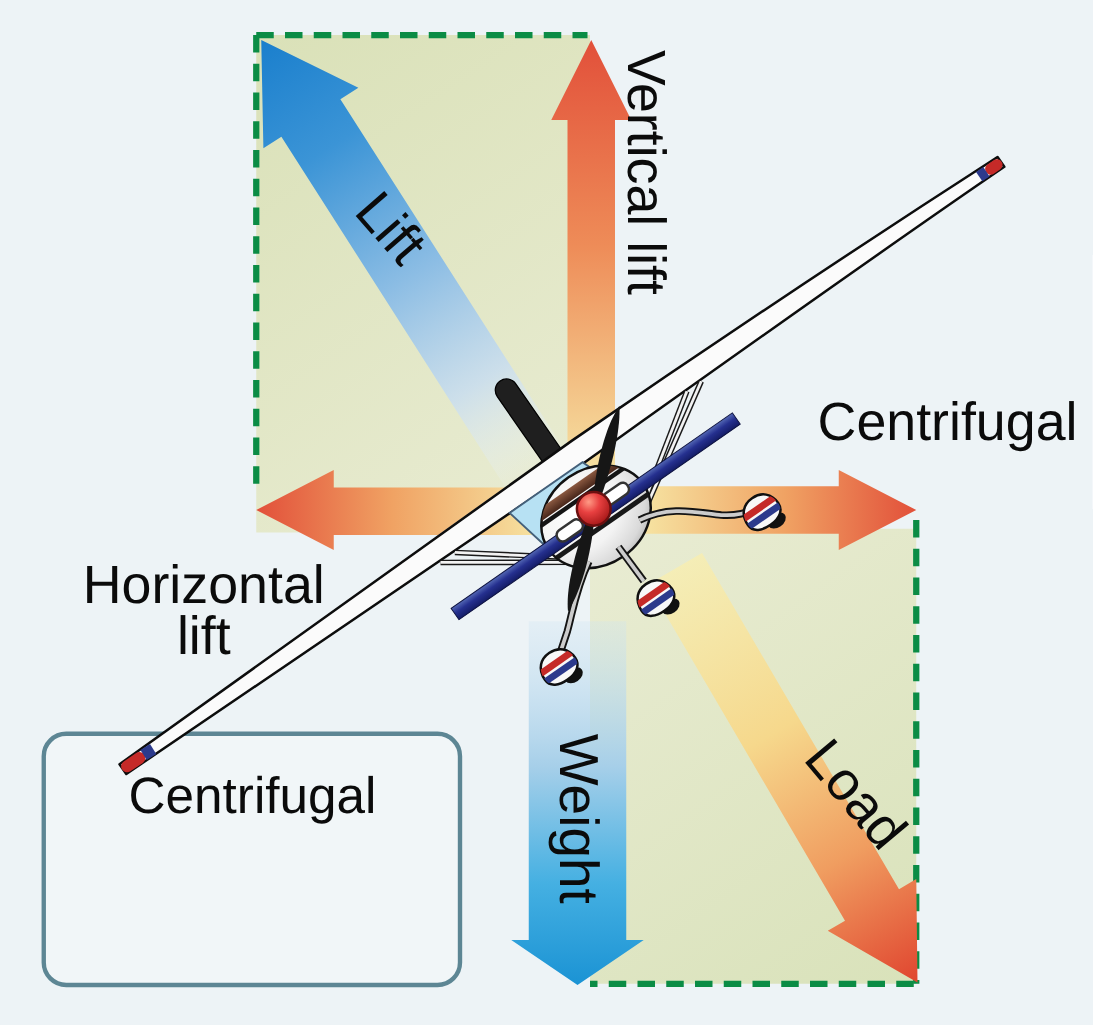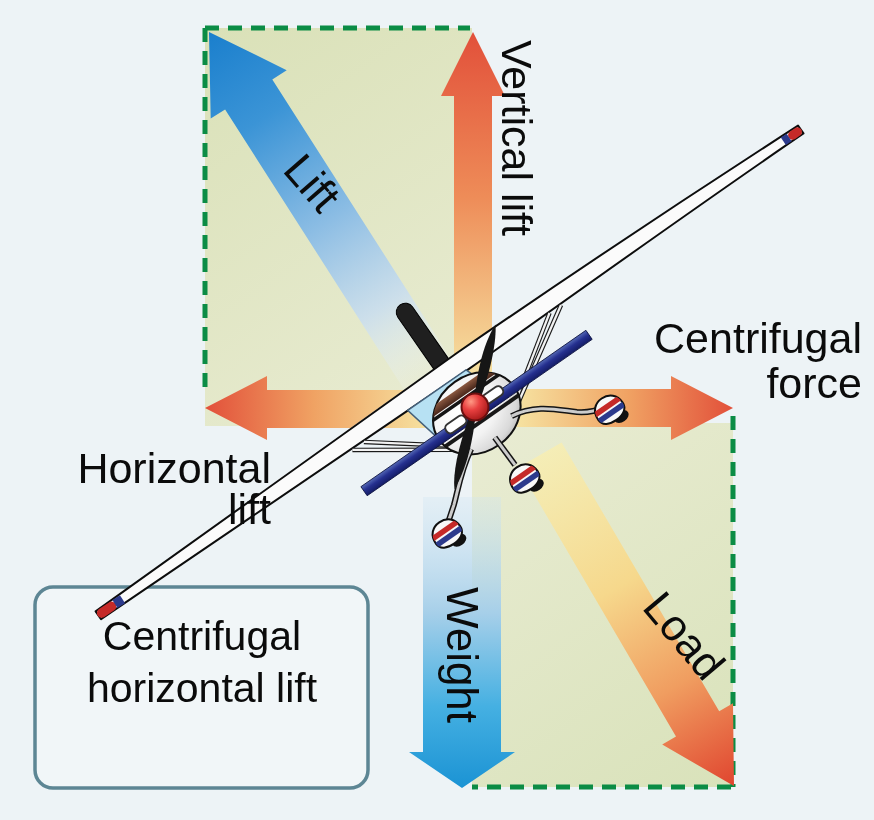--- a/index.html
+++ b/index.html
@@ -14,21 +14,21 @@
   .label{
     position:absolute;
     color:#0b0b0b;
     font-size:43px;
     line-height:1.05;
     white-space:nowrap;
   }
   .label.rot{transform-origin:center center;}
   .block{white-space:normal;}
   .cf-block{width:256px;text-align:right;line-height:45px;}
-  .hl-block{width:216px;text-align:right;line-height:41px;}
+  .hl-block{width:216px;text-align:center;line-height:41px;}
   .box-block{
     width:304px;text-align:center;line-height:52px;font-size:41px;
   }
 </style>
 </head>
 <body>
 
 <div class="stage">
 
 <svg width="874" height="820" viewBox="0 0 874 820">
@@ -214,30 +214,28 @@
     <circle cx="475" cy="407" r="13.5" fill="url(#spinGrad)" stroke="#6b0f0f" stroke-width="2"></circle>
   </g>
 </svg>
 
 <div class="label rot" style="left:312px;top:183px;font-size:44px;transform:translate(-50%,-50%) rotate(49deg);">Lift</div>
 
 <div class="label rot" style="left:516px;top:138px;transform:translate(-50%,-50%) rotate(90deg);">Vertical lift</div>
 
 <div class="label block cf-block" style="left:606px;top:316px;">
   <div>Centrifugal</div>
-  <div>force</div>
 </div>
 
 <div class="label block hl-block" style="left:55px;top:448px;">
   <div>Horizontal</div>
   <div>lift</div>
 </div>
 
 <div class="label rot" style="left:462px;top:655px;font-size:44px;transform:translate(-50%,-50%) rotate(90deg);">Weight</div>
 
 <div class="label rot" style="left:684px;top:636px;font-size:44px;transform:translate(-50%,-50%) rotate(50deg);">Load</div>
 
 <div class="label block box-block" style="left:50px;top:610px;">
   <div>Centrifugal</div>
-  <div>horizontal lift</div>
 </div>
 
 </div>
 
 </body></html>

